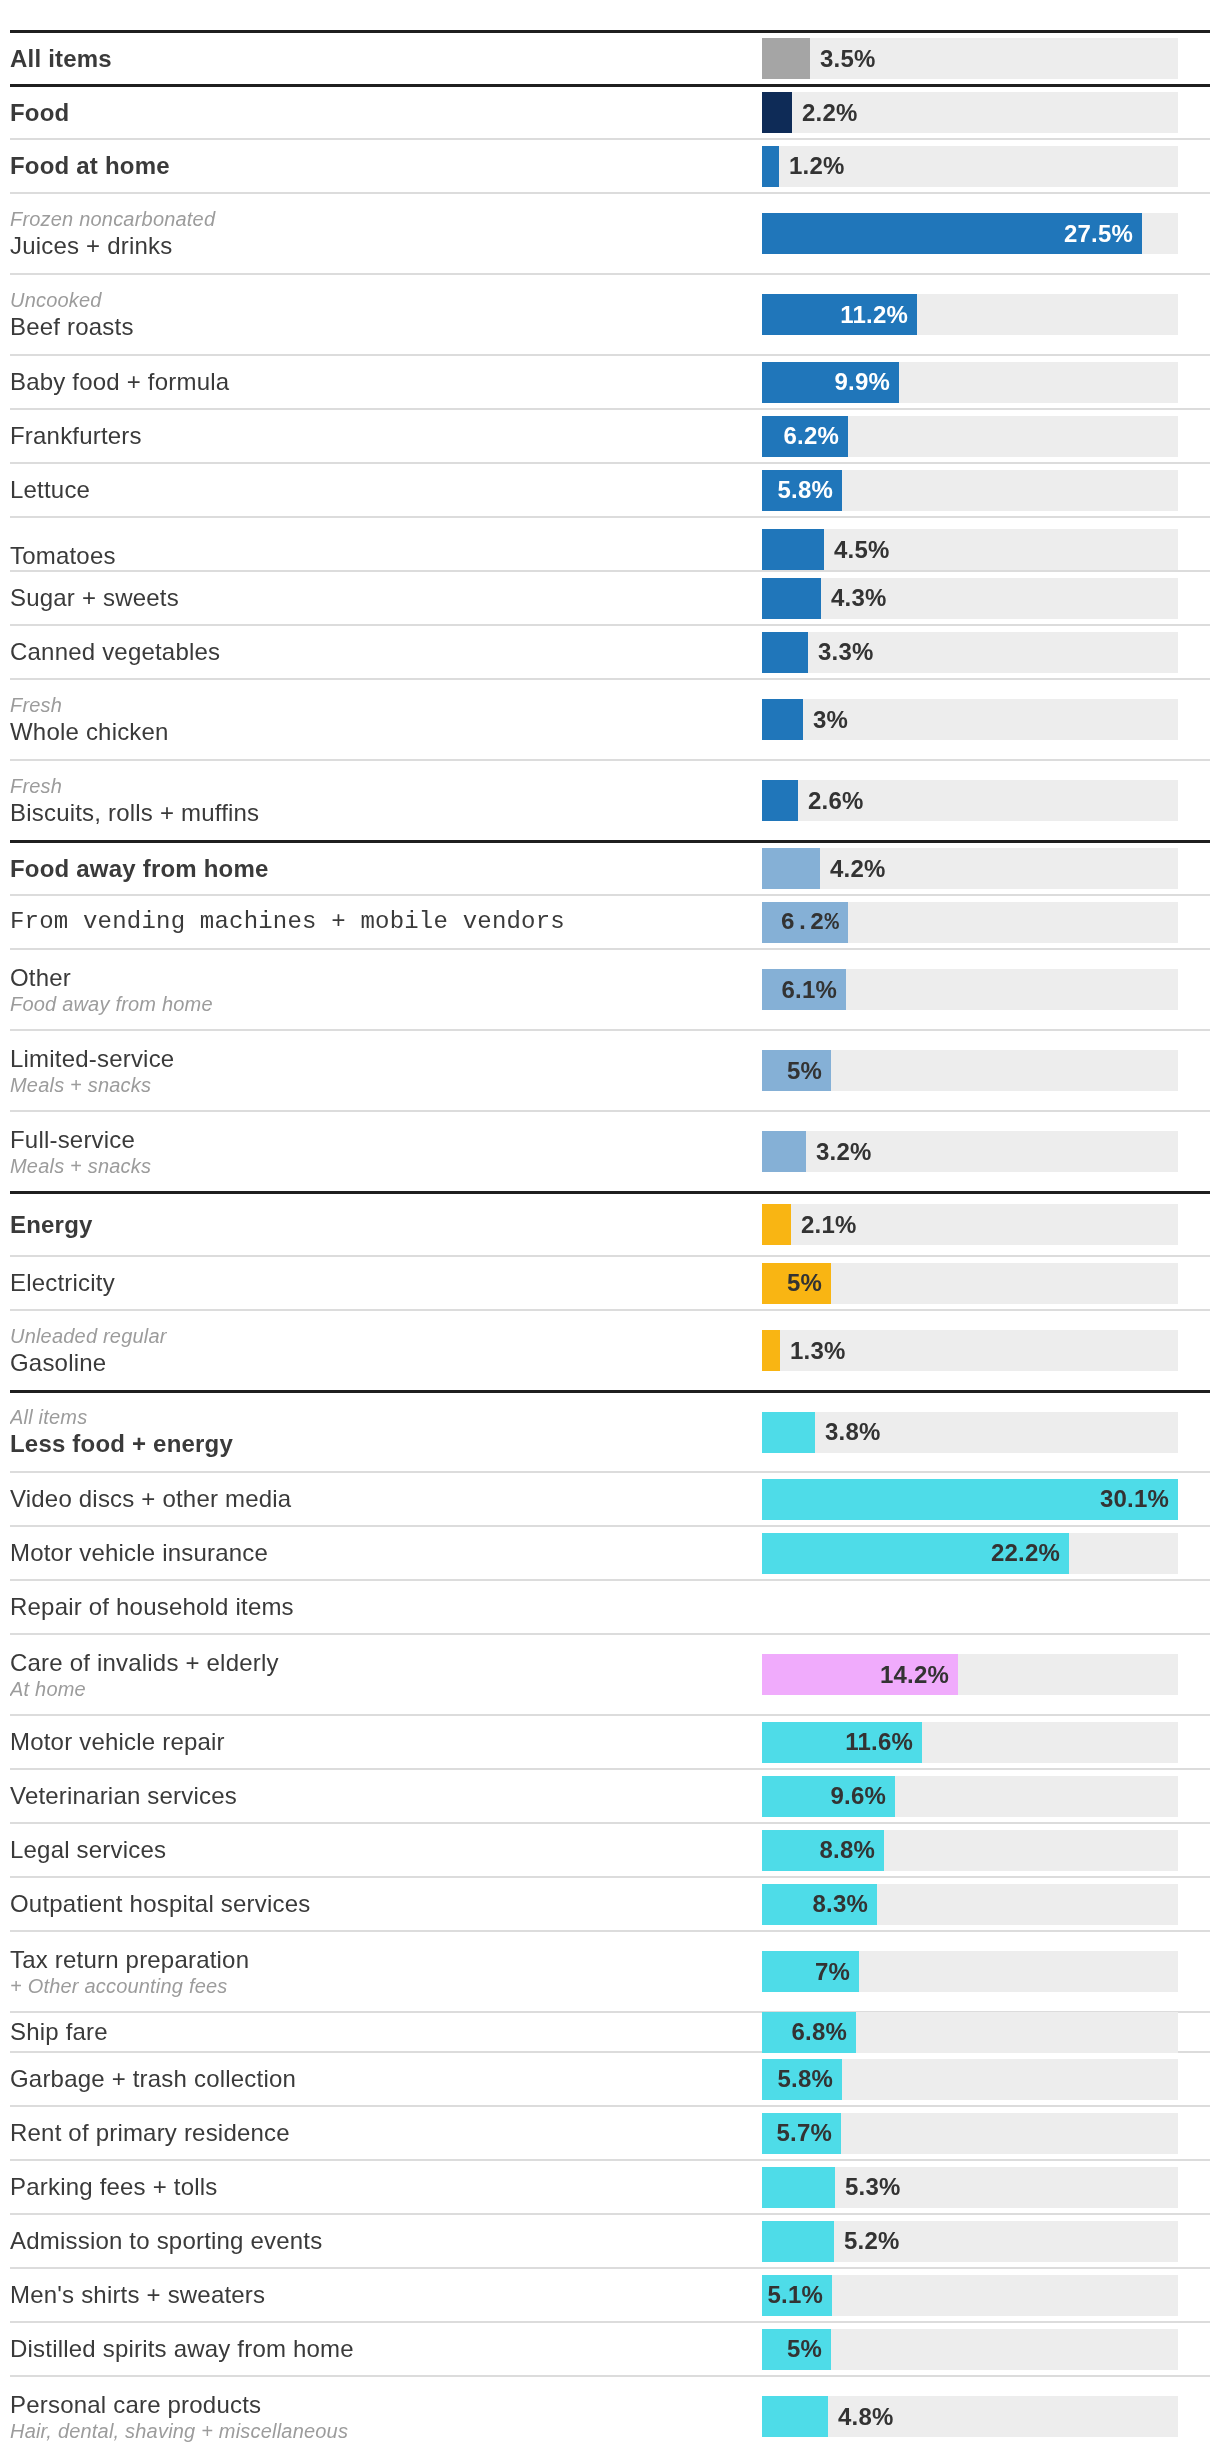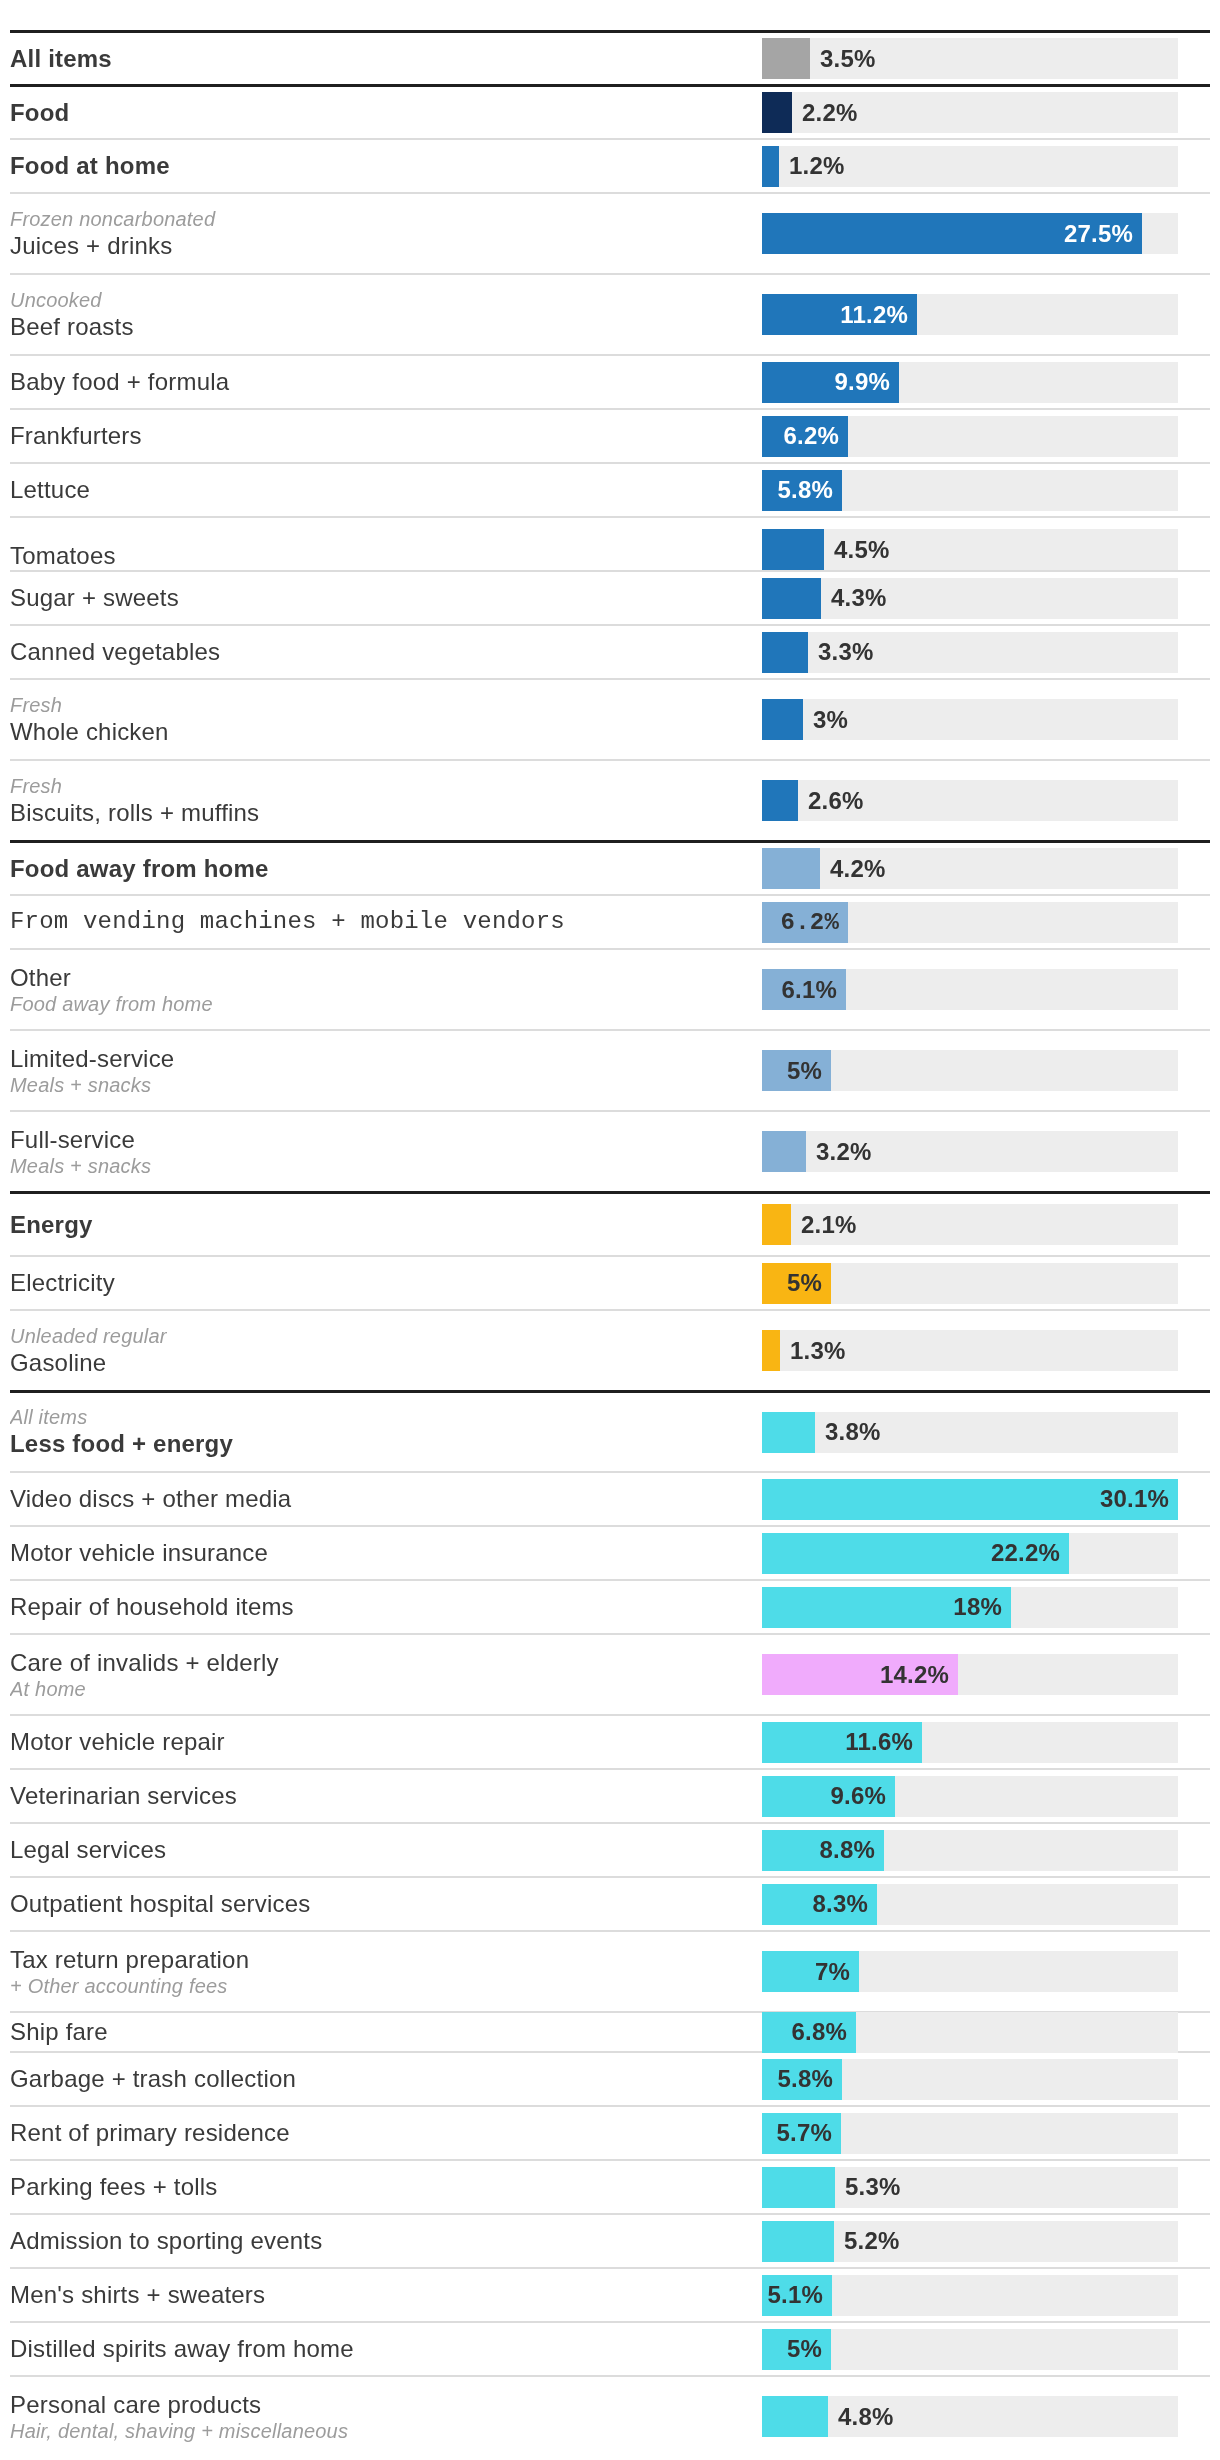--- a/index.html
+++ b/index.html
@@ -307,27 +307,20 @@
             <div class="bar" style="width: 307px; background: rgb(78, 220, 232);">
               <span class="val dark val-in">22.2%</span>
             </div>
           </div>
         </div>
       </div>
       <div class="row sep-light" style="height: 54px;">
         <div class="labels">
           <div class="main-label">Repair of household items</div>
         </div>
-        <div class="barzone">
-          <div class="track">
-            <div class="bar" style="width: 249px; background: rgb(78, 220, 232);">
-              <span class="val dark val-in">18%</span>
-            </div>
-          </div>
-        </div>
       </div>
       <div class="row sep-light" style="height: 81px;">
         <div class="labels">
           <div class="main-label">Care of invalids + elderly</div>
           <div class="sub-label">At home</div>
         </div>
         <div class="barzone">
           <div class="track">
             <div class="bar" style="width: 196px; background: #f0abfc;">
               <span class="val dark val-in">14.2%</span>

